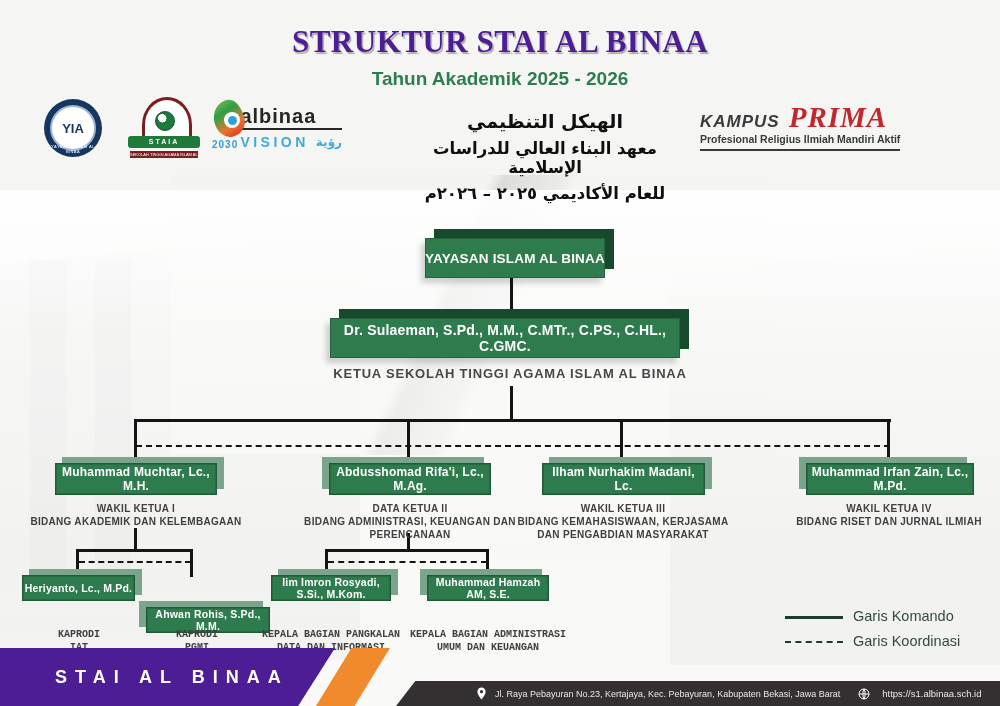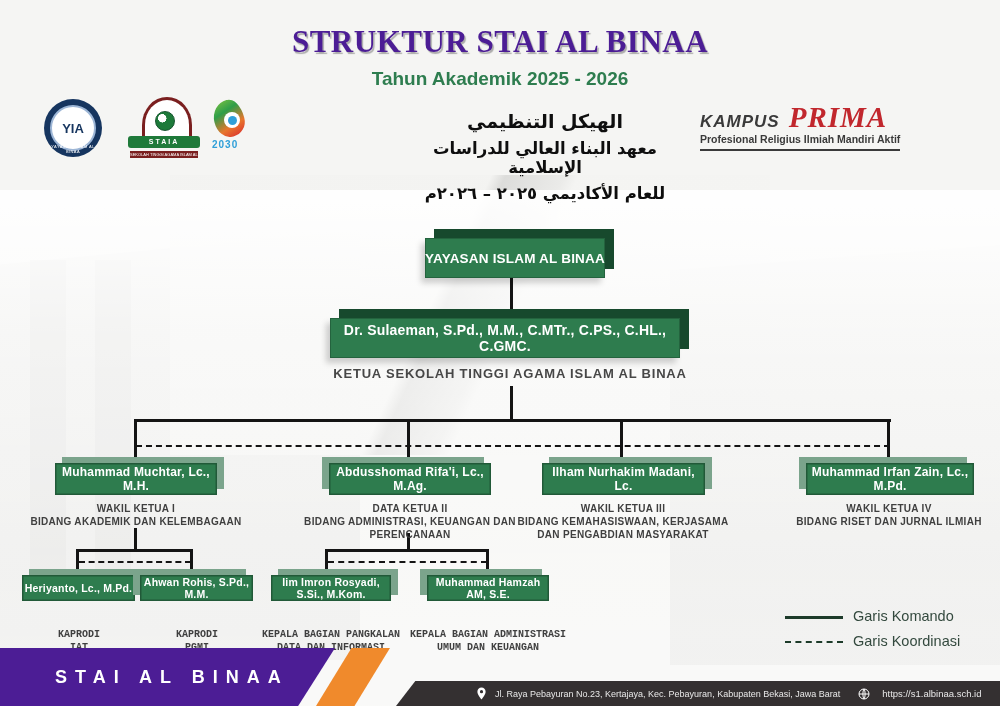--- a/index.html
+++ b/index.html
@@ -88,21 +88,21 @@
   .ketua-title{position:absolute;left:255px;top:366px;width:510px;text-align:center;z-index:3;
     font-size:13px;font-weight:600;color:#474747;letter-spacing:.8px;}
   .n-w{height:32px;top:463px;font-size:12px;}
   .n-w1{left:55px;width:162px;} .n-w2{left:329px;width:162px;}
   .n-w3{left:542px;width:163px;} .n-w4{left:806px;width:168px;}
   .w-title{position:absolute;top:502px;z-index:3;text-align:center;font-size:10px;font-weight:700;
     color:#3f3f3f;line-height:1.3;letter-spacing:.3px;}
   .wt1{left:26px;width:220px;} .wt2{left:300px;width:220px;}
   .wt3{left:513px;width:220px;} .wt4{left:780px;width:218px;}
   .n-s{height:26px;top:575px;font-size:10.5px;}
-  .n-s1{left:22px;width:113px;} .n-s2{left:140px;width:113px;}
+  .n-s1{left:22px;width:113px;} .n-s2{left:146px;width:124px;margin-top:32px;}
   .n-s3{left:271px;width:120px;} .n-s4{left:427px;width:122px;}
   .s-title{position:absolute;top:628px;z-index:3;text-align:center;font-size:10px;font-weight:700;
     color:#3f3f3f;line-height:1.3;font-family:Liberation Mono, monospace;}
   .st1{left:18px;width:122px;} .st2{left:136px;width:122px;}
   .st3{left:251px;width:160px;} .st4{left:408px;width:160px;}
 
   
   .ln{position:absolute;background:#141414;z-index:2;}
   .ln-dash{position:absolute;border-top:2px dashed #141414;z-index:2;}
 
@@ -155,20 +155,27 @@
     <div class="staia-sub">SEKOLAH TINGGI AGAMA ISLAM AL BINAA</div>
   </div>
 
   <div class="logo-albinaa">
     <div class="drop-wrap">
       <div class="drop"></div>
       <div class="drop-eye">
           <div class="drop-dot"></div>
         </div>
       <div class="albinaa-year">2030</div>
+    </div>
+    <div class="albinaa-texts">
+      <div class="albinaa-name">albinaa</div>
+      <div class="vision-row">
+        <span class="vision-word">VISION</span>
+        <span class="vision-ar">رؤية</span>
+      </div>
     </div>
   </div>
 
   <div class="arabic">
     <div class="ar1">الهيكل التنظيمي</div>
     <div class="ar2">معهد البناء العالي للدراسات الإسلامية</div>
     <div class="ar3">للعام الأكاديمي ٢٠٢٥ – ٢٠٢٦م</div>
   </div>
 
   <div class="kampus">

